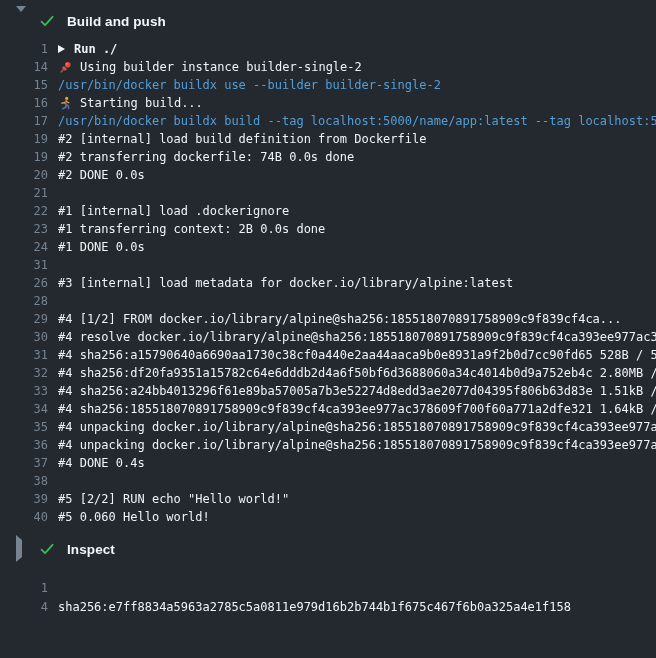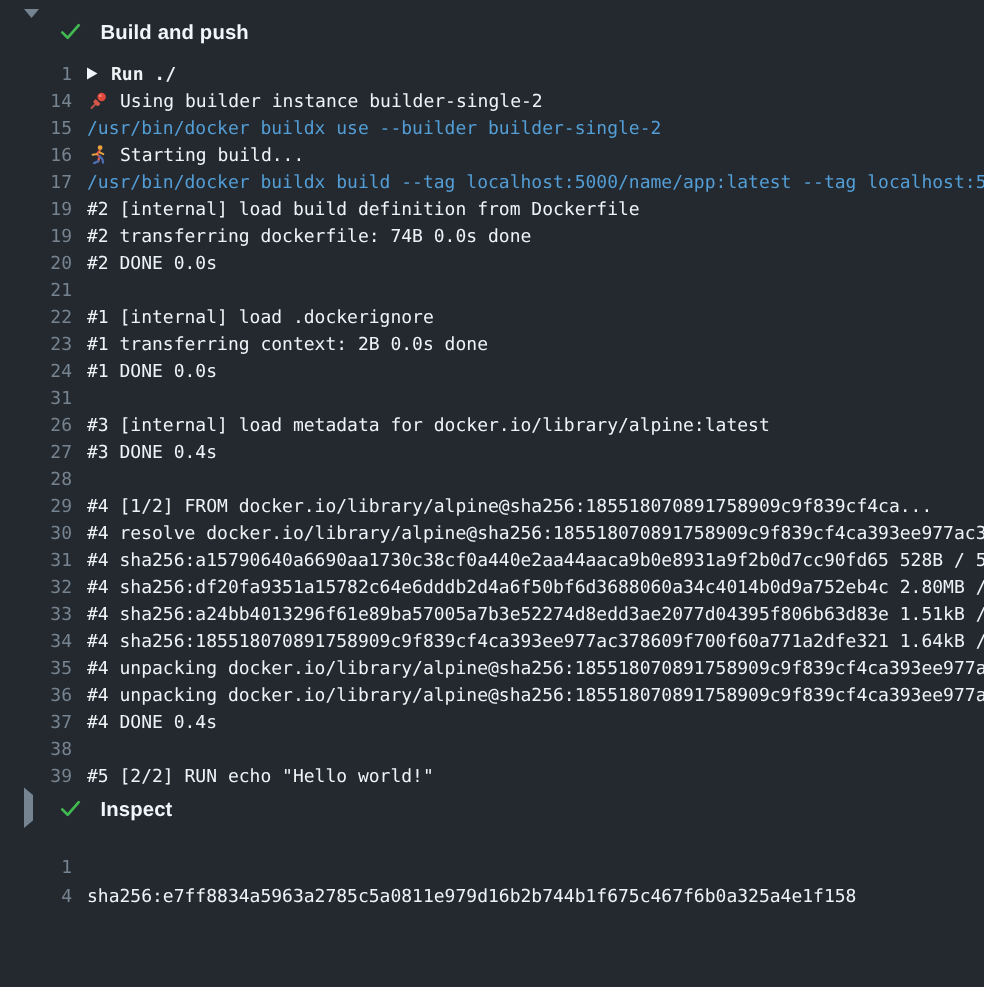--- a/index.html
+++ b/index.html
@@ -81,21 +81,21 @@
     border-bottom: 4.5px solid transparent;
     border-left: 7px solid var(--white, #f0f6fc);
     margin-right: 9px;
   }
   .emoji {
     display: inline-flex;
     width: 15px; height: 15px;
     margin-right: 7px;
     align-items: center;
   }
-  .gap-inspect { }
+  .gap-inspect { margin-top: 10px; }
   .gap-digest { margin-top: 16px; }
   .log2 { margin-top: 4px; }
 </style>
 </head>
 <body>
 
 <div class="section">
   <div class="section-header">
     <span class="chev"><span class="chev-down"></span></span>
     <span class="check">
@@ -123,33 +123,33 @@
       <div class="log-row"><span class="num">17</span><span class="txt cmd"><span>/usr/bin/docker buildx build --tag localhost:5000/name/app:latest --tag localhost:5000</span></span></div>
       <div class="log-row"><span class="num">19</span><span class="txt plain"><span>#2 [internal] load build definition from Dockerfile</span></span></div>
       <div class="log-row"><span class="num">19</span><span class="txt plain"><span>#2 transferring dockerfile: 74B 0.0s done</span></span></div>
       <div class="log-row"><span class="num">20</span><span class="txt plain"><span>#2 DONE 0.0s</span></span></div>
       <div class="log-row"><span class="num">21</span><span class="txt plain"><span></span></span></div>
       <div class="log-row"><span class="num">22</span><span class="txt plain"><span>#1 [internal] load .dockerignore</span></span></div>
       <div class="log-row"><span class="num">23</span><span class="txt plain"><span>#1 transferring context: 2B 0.0s done</span></span></div>
       <div class="log-row"><span class="num">24</span><span class="txt plain"><span>#1 DONE 0.0s</span></span></div>
       <div class="log-row"><span class="num">31</span><span class="txt plain"><span></span></span></div>
       <div class="log-row"><span class="num">26</span><span class="txt plain"><span>#3 [internal] load metadata for docker.io/library/alpine:latest</span></span></div>
-      <div class="log-row"><span class="num">27</span><span class="txt plain"><span>#3 DONE 0.4s</span></span></div>
       <div class="log-row"><span class="num">28</span><span class="txt plain"><span></span></span></div>
       <div class="log-row"><span class="num">29</span><span class="txt plain"><span>#4 [1/2] FROM docker.io/library/alpine@sha256:185518070891758909c9f839cf4ca...</span></span></div>
       <div class="log-row"><span class="num">30</span><span class="txt plain"><span>#4 resolve docker.io/library/alpine@sha256:185518070891758909c9f839cf4ca393ee977ac37</span></span></div>
       <div class="log-row"><span class="num">31</span><span class="txt plain"><span>#4 sha256:a15790640a6690aa1730c38cf0a440e2aa44aaca9b0e8931a9f2b0d7cc90fd65 528B / 52</span></span></div>
       <div class="log-row"><span class="num">32</span><span class="txt plain"><span>#4 sha256:df20fa9351a15782c64e6dddb2d4a6f50bf6d3688060a34c4014b0d9a752eb4c 2.80MB / </span></span></div>
       <div class="log-row"><span class="num">33</span><span class="txt plain"><span>#4 sha256:a24bb4013296f61e89ba57005a7b3e52274d8edd3ae2077d04395f806b63d83e 1.51kB / </span></span></div>
       <div class="log-row"><span class="num">34</span><span class="txt plain"><span>#4 sha256:185518070891758909c9f839cf4ca393ee977ac378609f700f60a771a2dfe321 1.64kB / </span></span></div>
       <div class="log-row"><span class="num">35</span><span class="txt plain"><span>#4 unpacking docker.io/library/alpine@sha256:185518070891758909c9f839cf4ca393ee977ac</span></span></div>
       <div class="log-row"><span class="num">36</span><span class="txt plain"><span>#4 unpacking docker.io/library/alpine@sha256:185518070891758909c9f839cf4ca393ee977ac</span></span></div>
       <div class="log-row"><span class="num">37</span><span class="txt plain"><span>#4 DONE 0.4s</span></span></div>
       <div class="log-row"><span class="num">38</span><span class="txt plain"><span></span></span></div>
       <div class="log-row"><span class="num">39</span><span class="txt plain"><span>#5 [2/2] RUN echo "Hello world!"</span></span></div>
+      <div class="log-row"><span class="num">40</span><span class="txt plain"><span>#5 0.060 Hello world!</span></span></div>
     </div>
 </div>
 
 <div class="section gap-inspect">
   <div class="section-header">
     <span class="chev"><span class="chev-right"></span></span>
     <span class="check">
       <svg viewBox="0 0 16 16" width="16" height="16">
           <path d="M2.5 8.6l3.6 3.6 7.4-8.4" fill="none" stroke="#3fb950" stroke-width="1.8" stroke-linecap="round" stroke-linejoin="round"></path>
         </svg>

